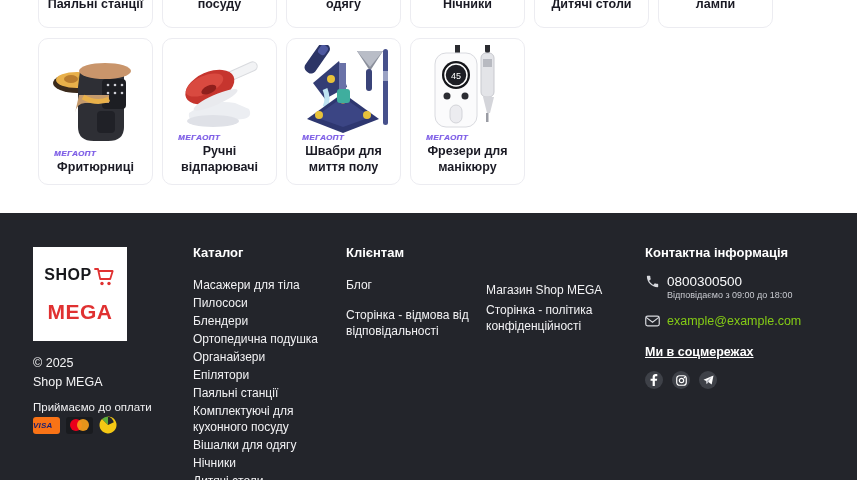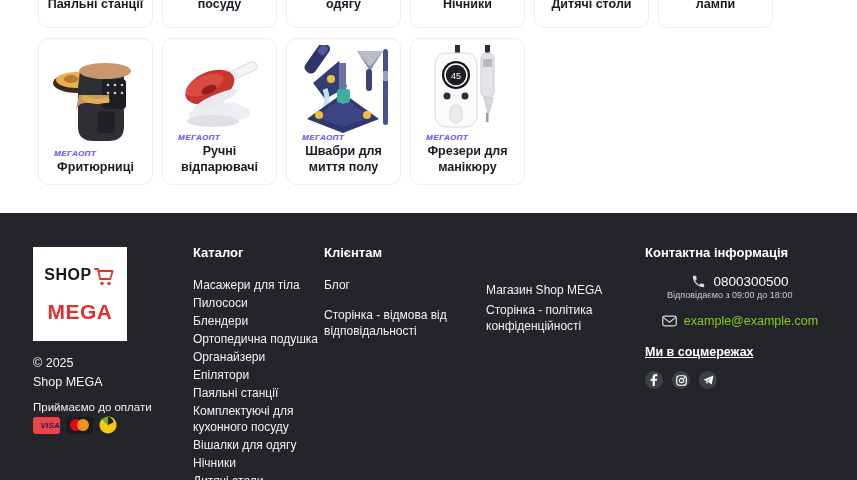--- a/index.html
+++ b/index.html
@@ -32,40 +32,40 @@
   .logo-box{
     position:absolute;left:33px;top:34px;width:94px;height:94px;background:#fff;
     display:flex;flex-direction:column;align-items:center;justify-content:center;line-height:1;
   }
   .logo-top{display:flex;align-items:flex-start;gap:2px;}
   .logo-shop{font-weight:700;font-size:16px;color:#17181c;letter-spacing:.5px;}
   .logo-mega{font-weight:700;font-size:21px;color:#e03131;letter-spacing:.5px;margin-top:14px;}
   .copyright{position:absolute;left:33px;top:141px;font-size:12.5px;line-height:19px;color:#f5f5f6;}
   .pay-label{position:absolute;left:33px;top:188px;font-size:11.5px;color:#f0f0f2;}
   .pay-icons{position:absolute;left:33px;top:203px;display:flex;align-items:center;gap:6px;}
-  .visa-chip{width:27px;height:17px;background:#ef4444;border-radius:3px;display:flex;align-items:center;justify-content:flex-end;}
+  .visa-chip{width:27px;height:17px;background:#f97316;border-radius:3px;display:flex;align-items:center;justify-content:flex-start;}
   .visa-chip span{color:#1a1f71;font-weight:700;font-style:italic;font-size:8px;letter-spacing:.2px;}
   .mc-chip{width:27px;height:17px;background:#191b1f;border-radius:3px;position:relative;}
   .mc-chip .c1,.mc-chip .c2{position:absolute;top:2.5px;width:12px;height:12px;border-radius:50%;}
   .mc-chip .c1{left:4px;background:#eb001b;}
   .mc-chip .c2{left:11px;background:#f79e1b;opacity:.92;}
   .fcol-title{font-size:13px;font-weight:700;color:#ffffff;}
   .fcol{position:absolute;top:32px;}
   .fcol ul{list-style:none;margin:0;padding:0;}
   .fcol li{font-size:12px;color:#f2f2f4;line-height:16px;margin-bottom:2px;cursor:pointer;}
   .col-catalog{left:193px;width:140px;}
   .col-catalog ul{margin-top:17px;}
-  .col-clients{left:324px;width:130px;}
+  .col-clients{left:346px;width:130px;}
   .col-clients ul{margin-top:17px;}
   .col-clients li.gap-before{margin-top:14px;}
   .col-info{left:486px;width:130px;}
   .col-info ul{margin-top:37px;}
   .col-info li{margin-bottom:4px;}
   .col-contact{left:645px;width:190px;}
-  .contact-row{display:flex;align-items:center;gap:7px;margin-top:14px;justify-content:center;}
+  .contact-row{display:flex;align-items:center;gap:7px;margin-top:14px;}
   .contact-phone{font-size:13.5px;color:#fbfbfc;}
   .contact-note{font-size:9px;color:#c9cbd1;margin-left:22px;margin-top:1px;}
   .contact-email{font-size:12.5px;color:#84cc16;}
   .social-title{font-size:12.5px;font-weight:700;color:#fff;margin-top:17px;text-decoration:underline;}
   .social-row{display:flex;gap:9px;margin-top:12px;}
   .social-btn{width:18px;height:18px;border-radius:50%;background:#3e4148;display:flex;align-items:center;justify-content:center;cursor:pointer;}
   .icon-svg{display:block;}
 </style>
 </head>
 <body>

